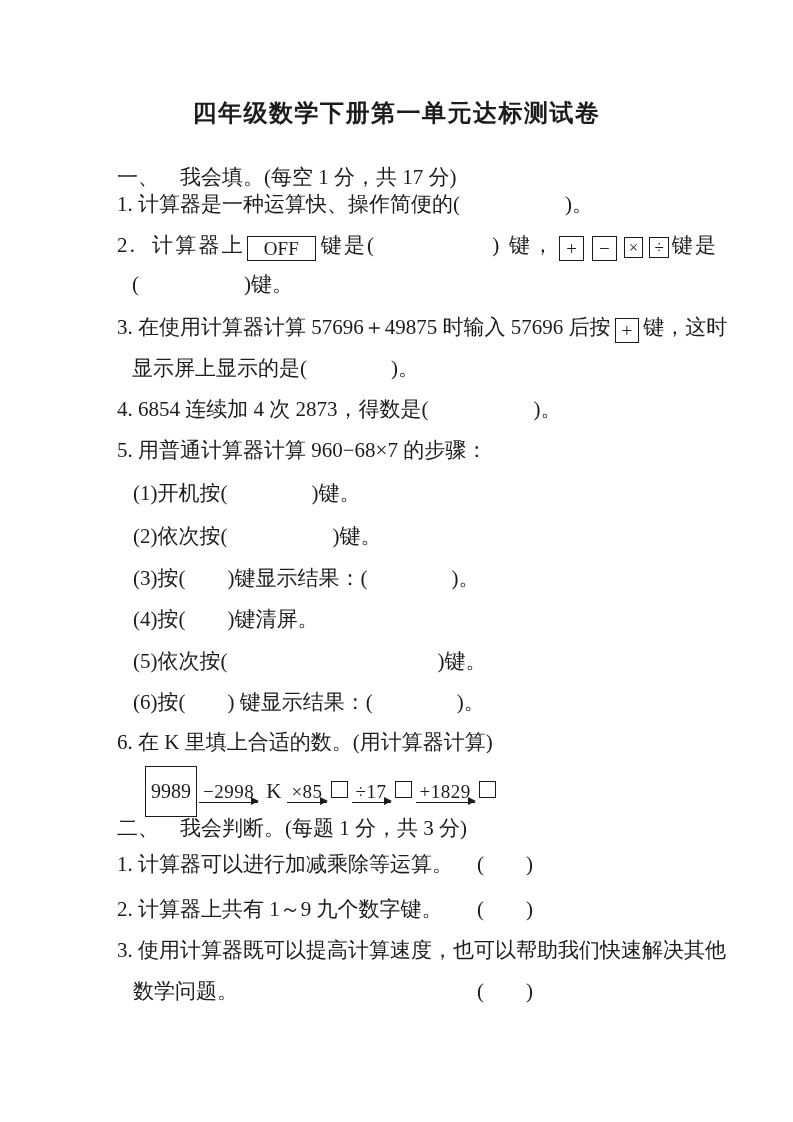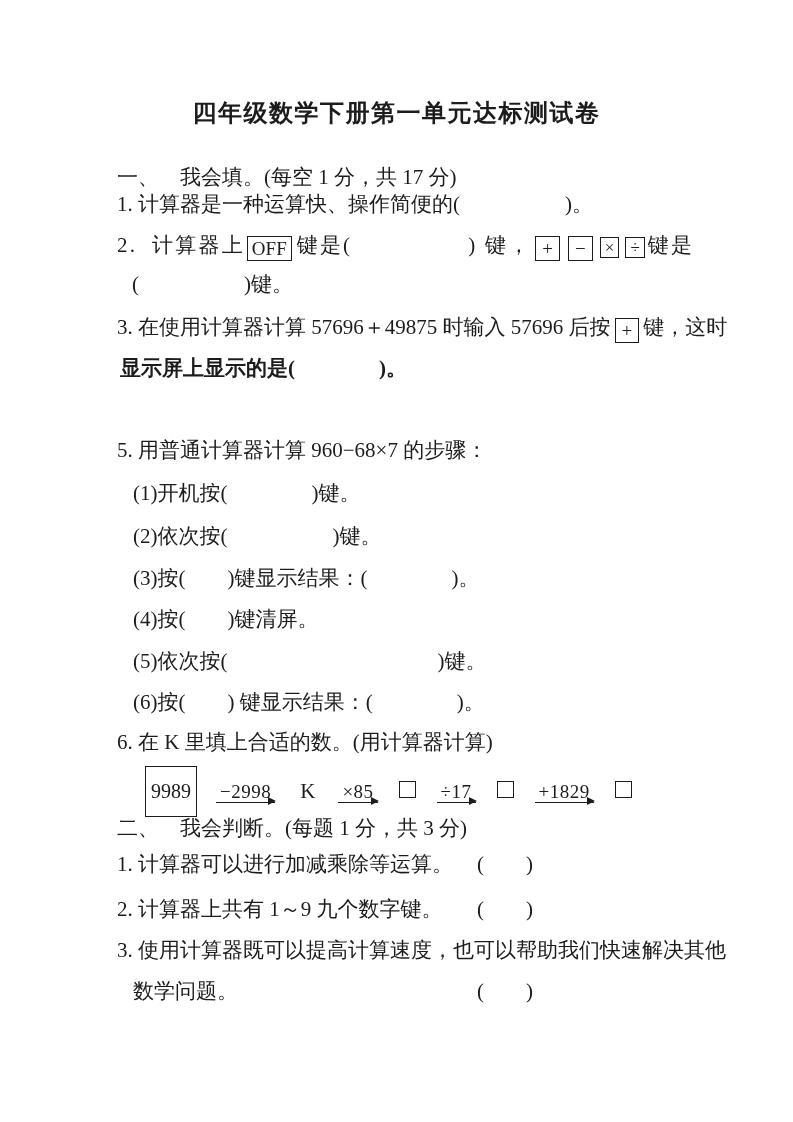--- a/index.html
+++ b/index.html
@@ -16,50 +16,50 @@
     text-align:center;
     font-size:24px; line-height:26px;
     font-weight:800; letter-spacing:1.5px;
   }
   .ln {
     position:absolute; left:117px;
     font-size:21px; line-height:24px;
     white-space:pre;
   }
   .indent { left:133px; }
-  .indent2 { left:120px;font-weight:bold; }
+  .indent2 { left:132px; }
   .ls { letter-spacing:2.2px; }
   
   .key {
     display:inline-block;
     border:1.5px solid #1c1c1c;
     padding:1px 6px;
     font-size:19px; line-height:21px;
     margin:0 4px;
     letter-spacing:0;
     text-align:center;
     vertical-align:-3px;
   }
   .key-sm {
     padding:0 4px;
     font-size:17px; line-height:19px;
     margin:0 3px;
     vertical-align:-1px;
   }
-  .key-off { padding:1px 4px; margin:0 5px 0 2px; }
+  .key-off { padding:1px 16px; margin:0 5px 0 2px; }
   
   .diagram { left:145px; white-space:normal; }
   .numbox {
     display:inline-block;
     border:1.5px solid #1c1c1c;
     padding:12px 5px;
     font-size:20px; line-height:25px;
     vertical-align:baseline;
   }
-  .astep { display:inline-block; text-align:center; margin:0 19px; }
+  .astep { display:inline-block; text-align:center; margin:0 2px; }
   .albl { display:block; font-size:19px; line-height:19px; padding:0 4px; letter-spacing:0.5px; }
   .ashaft {
     display:block; height:0;
     border-top:1.7px solid #1c1c1c;
     position:relative; margin-top:1px;
   }
   .ashaft::after {
     content:""; position:absolute; right:-1px; top:-5.6px;
     width:0; height:0;
     border-left:8px solid #1c1c1c;
@@ -87,20 +87,21 @@
   <div class="ln" style="top:192px">1. 计算器是一种运算快、操作简便的(　　　　　)。</div>
 
   <div class="ln ls" style="top:233px"><span>2.  计算器上</span><span class="key key-off">OFF</span><span>键是(　　　　　) 键，</span><span class="key">+</span><span class="key">−</span><span class="key key-sm">×</span><span class="key key-sm">÷</span><span>键是</span></div>
 
   <div class="ln" style="top:272px;left:132px">(　　　　　)键。</div>
 
   <div class="ln" style="top:315px"><span>3. 在使用计算器计算 57696＋49875 时输入 57696 后按</span><span class="key">+</span><span>键，这时</span></div>
 
   <div class="ln indent2" style="top:356px">显示屏上显示的是(　　　　)。</div>
 
+  <div class="ln" style="top:397px">4. 6854 连续加 4 次 2873，得数是(　　　　　)。</div>
 
   <div class="ln" style="top:438px">5. 用普通计算器计算 960−68×7 的步骤：</div>
 
   <div class="ln indent" style="top:481px">(1)开机按(　　　　)键。</div>
   <div class="ln indent" style="top:524px">(2)依次按(　　　　　)键。</div>
   <div class="ln indent" style="top:566px">(3)按(　　)键显示结果：(　　　　)。</div>
   <div class="ln indent" style="top:607px">(4)按(　　)键清屏。</div>
   <div class="ln indent" style="top:649px">(5)依次按(　　　　　　　　　　)键。</div>
   <div class="ln indent" style="top:690px">(6)按(　　) 键显示结果：(　　　　)。</div>
 

